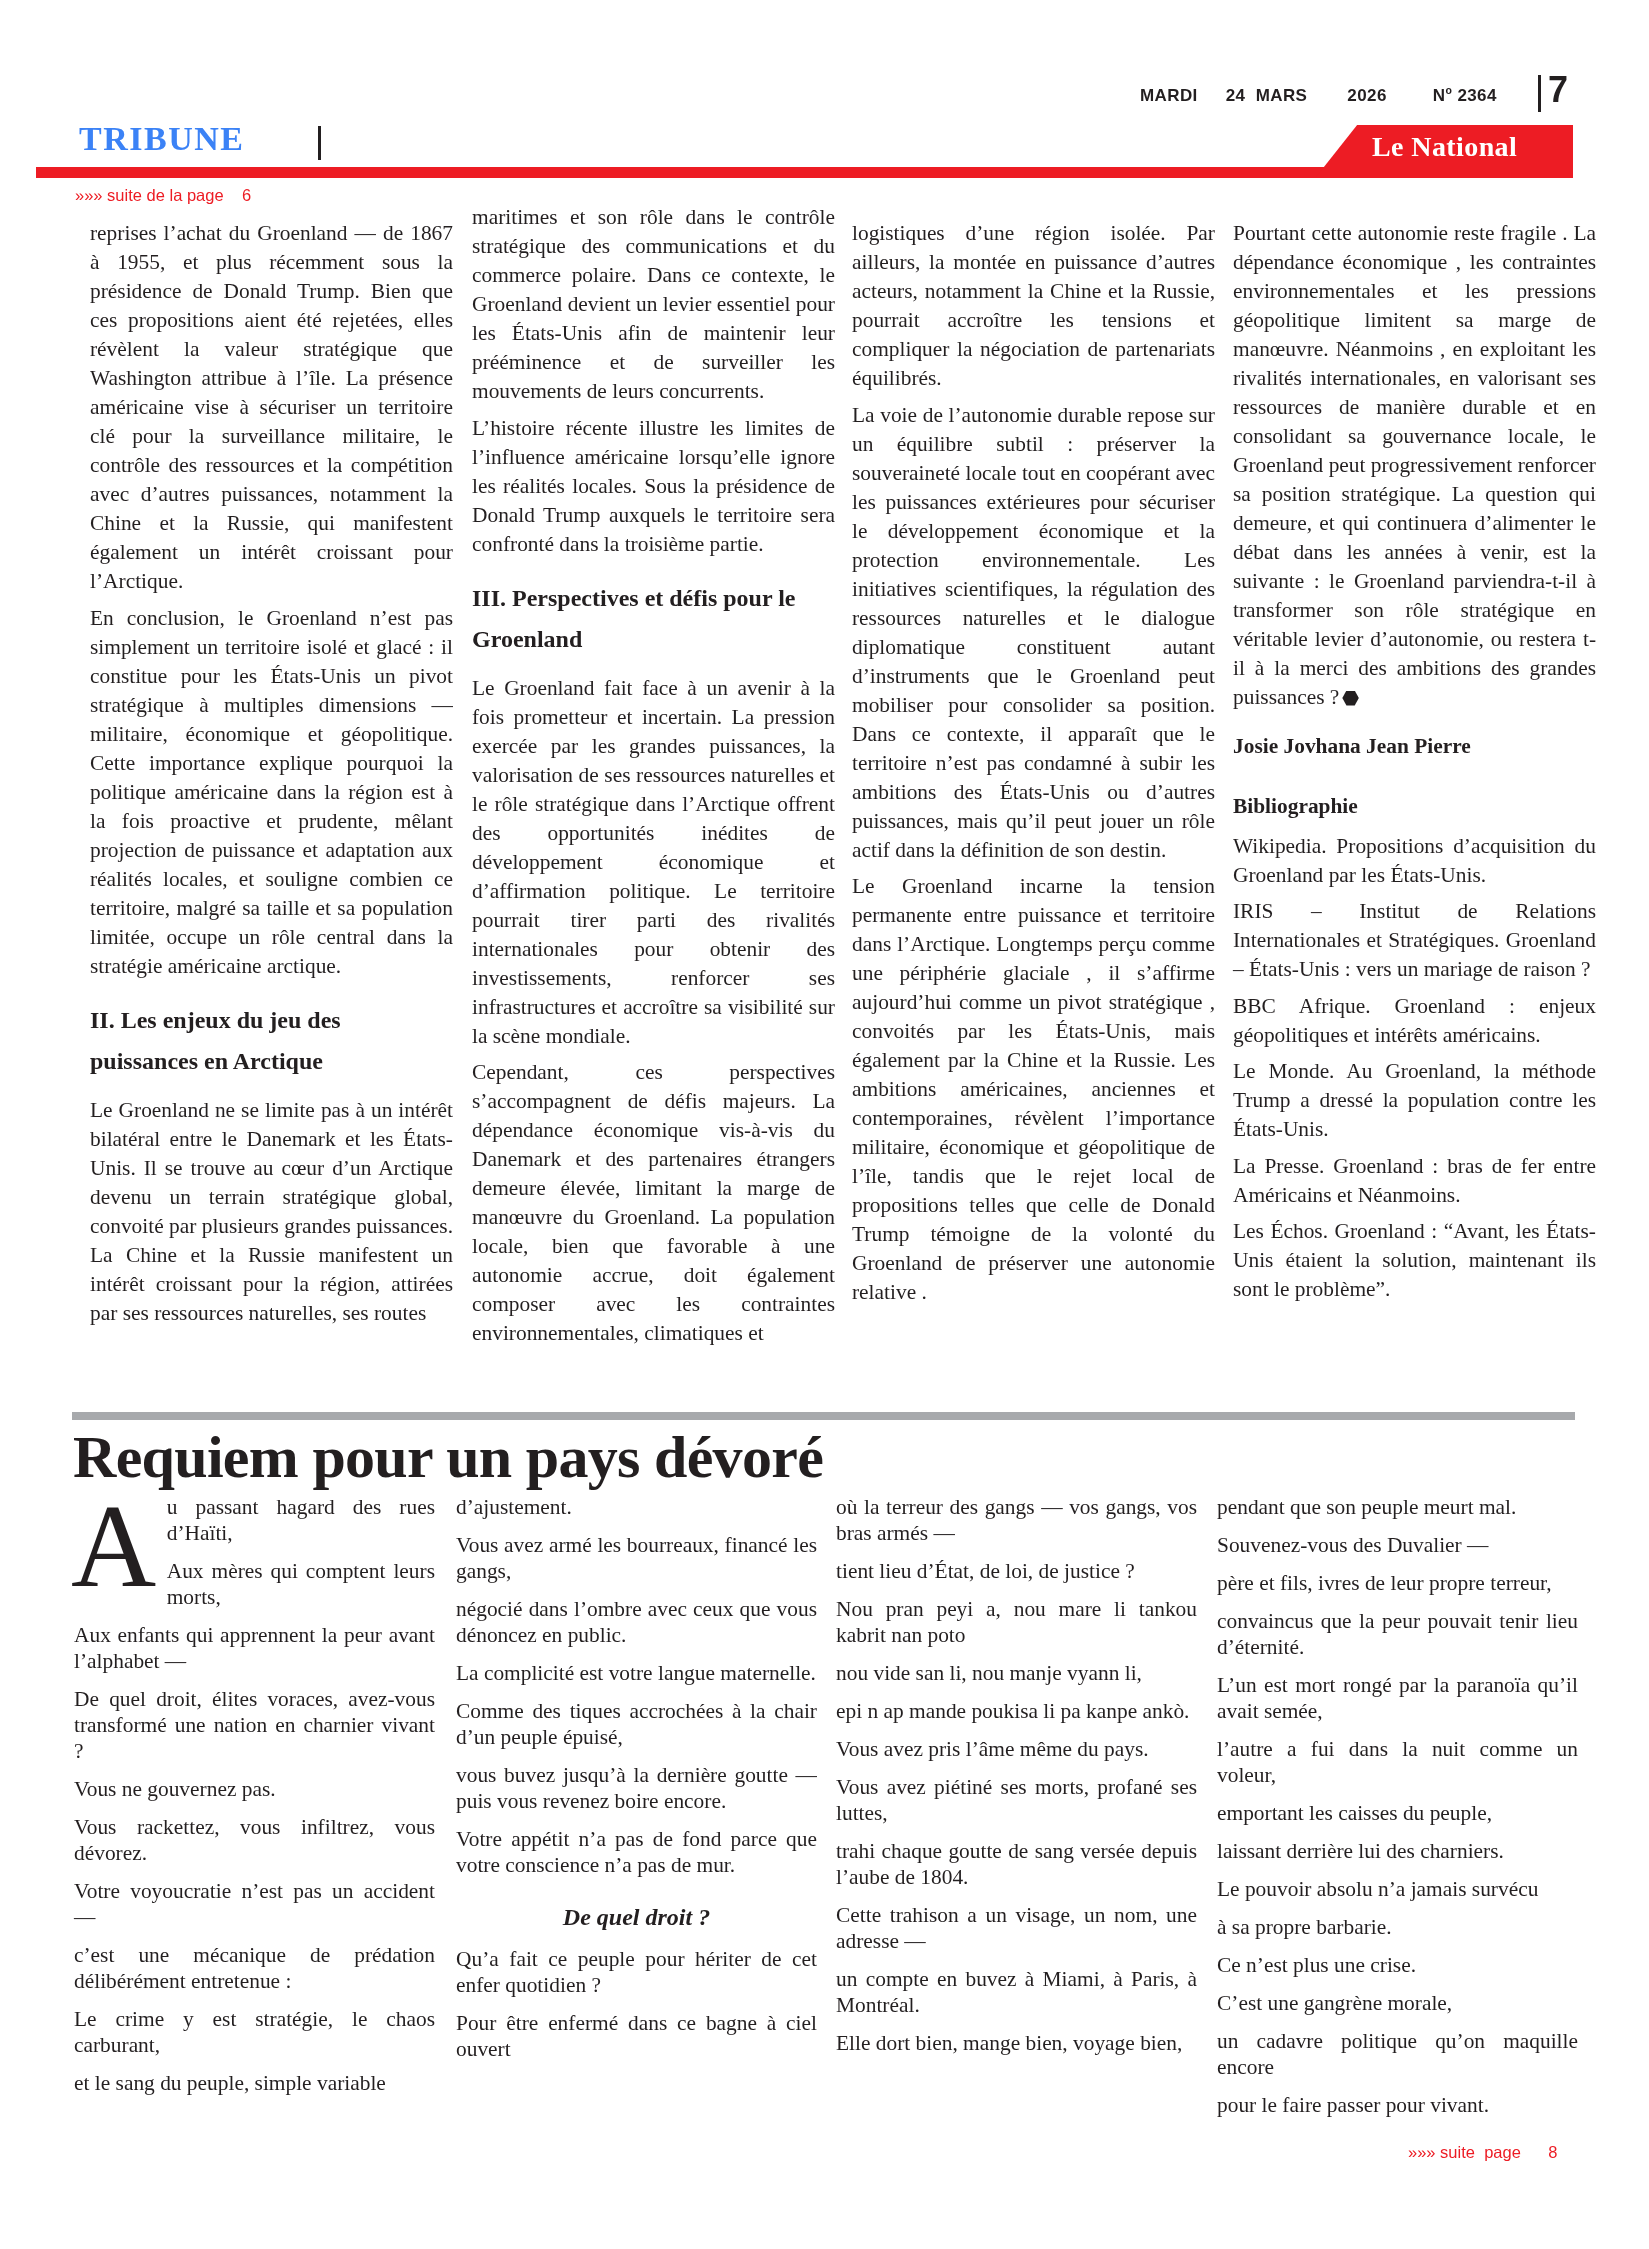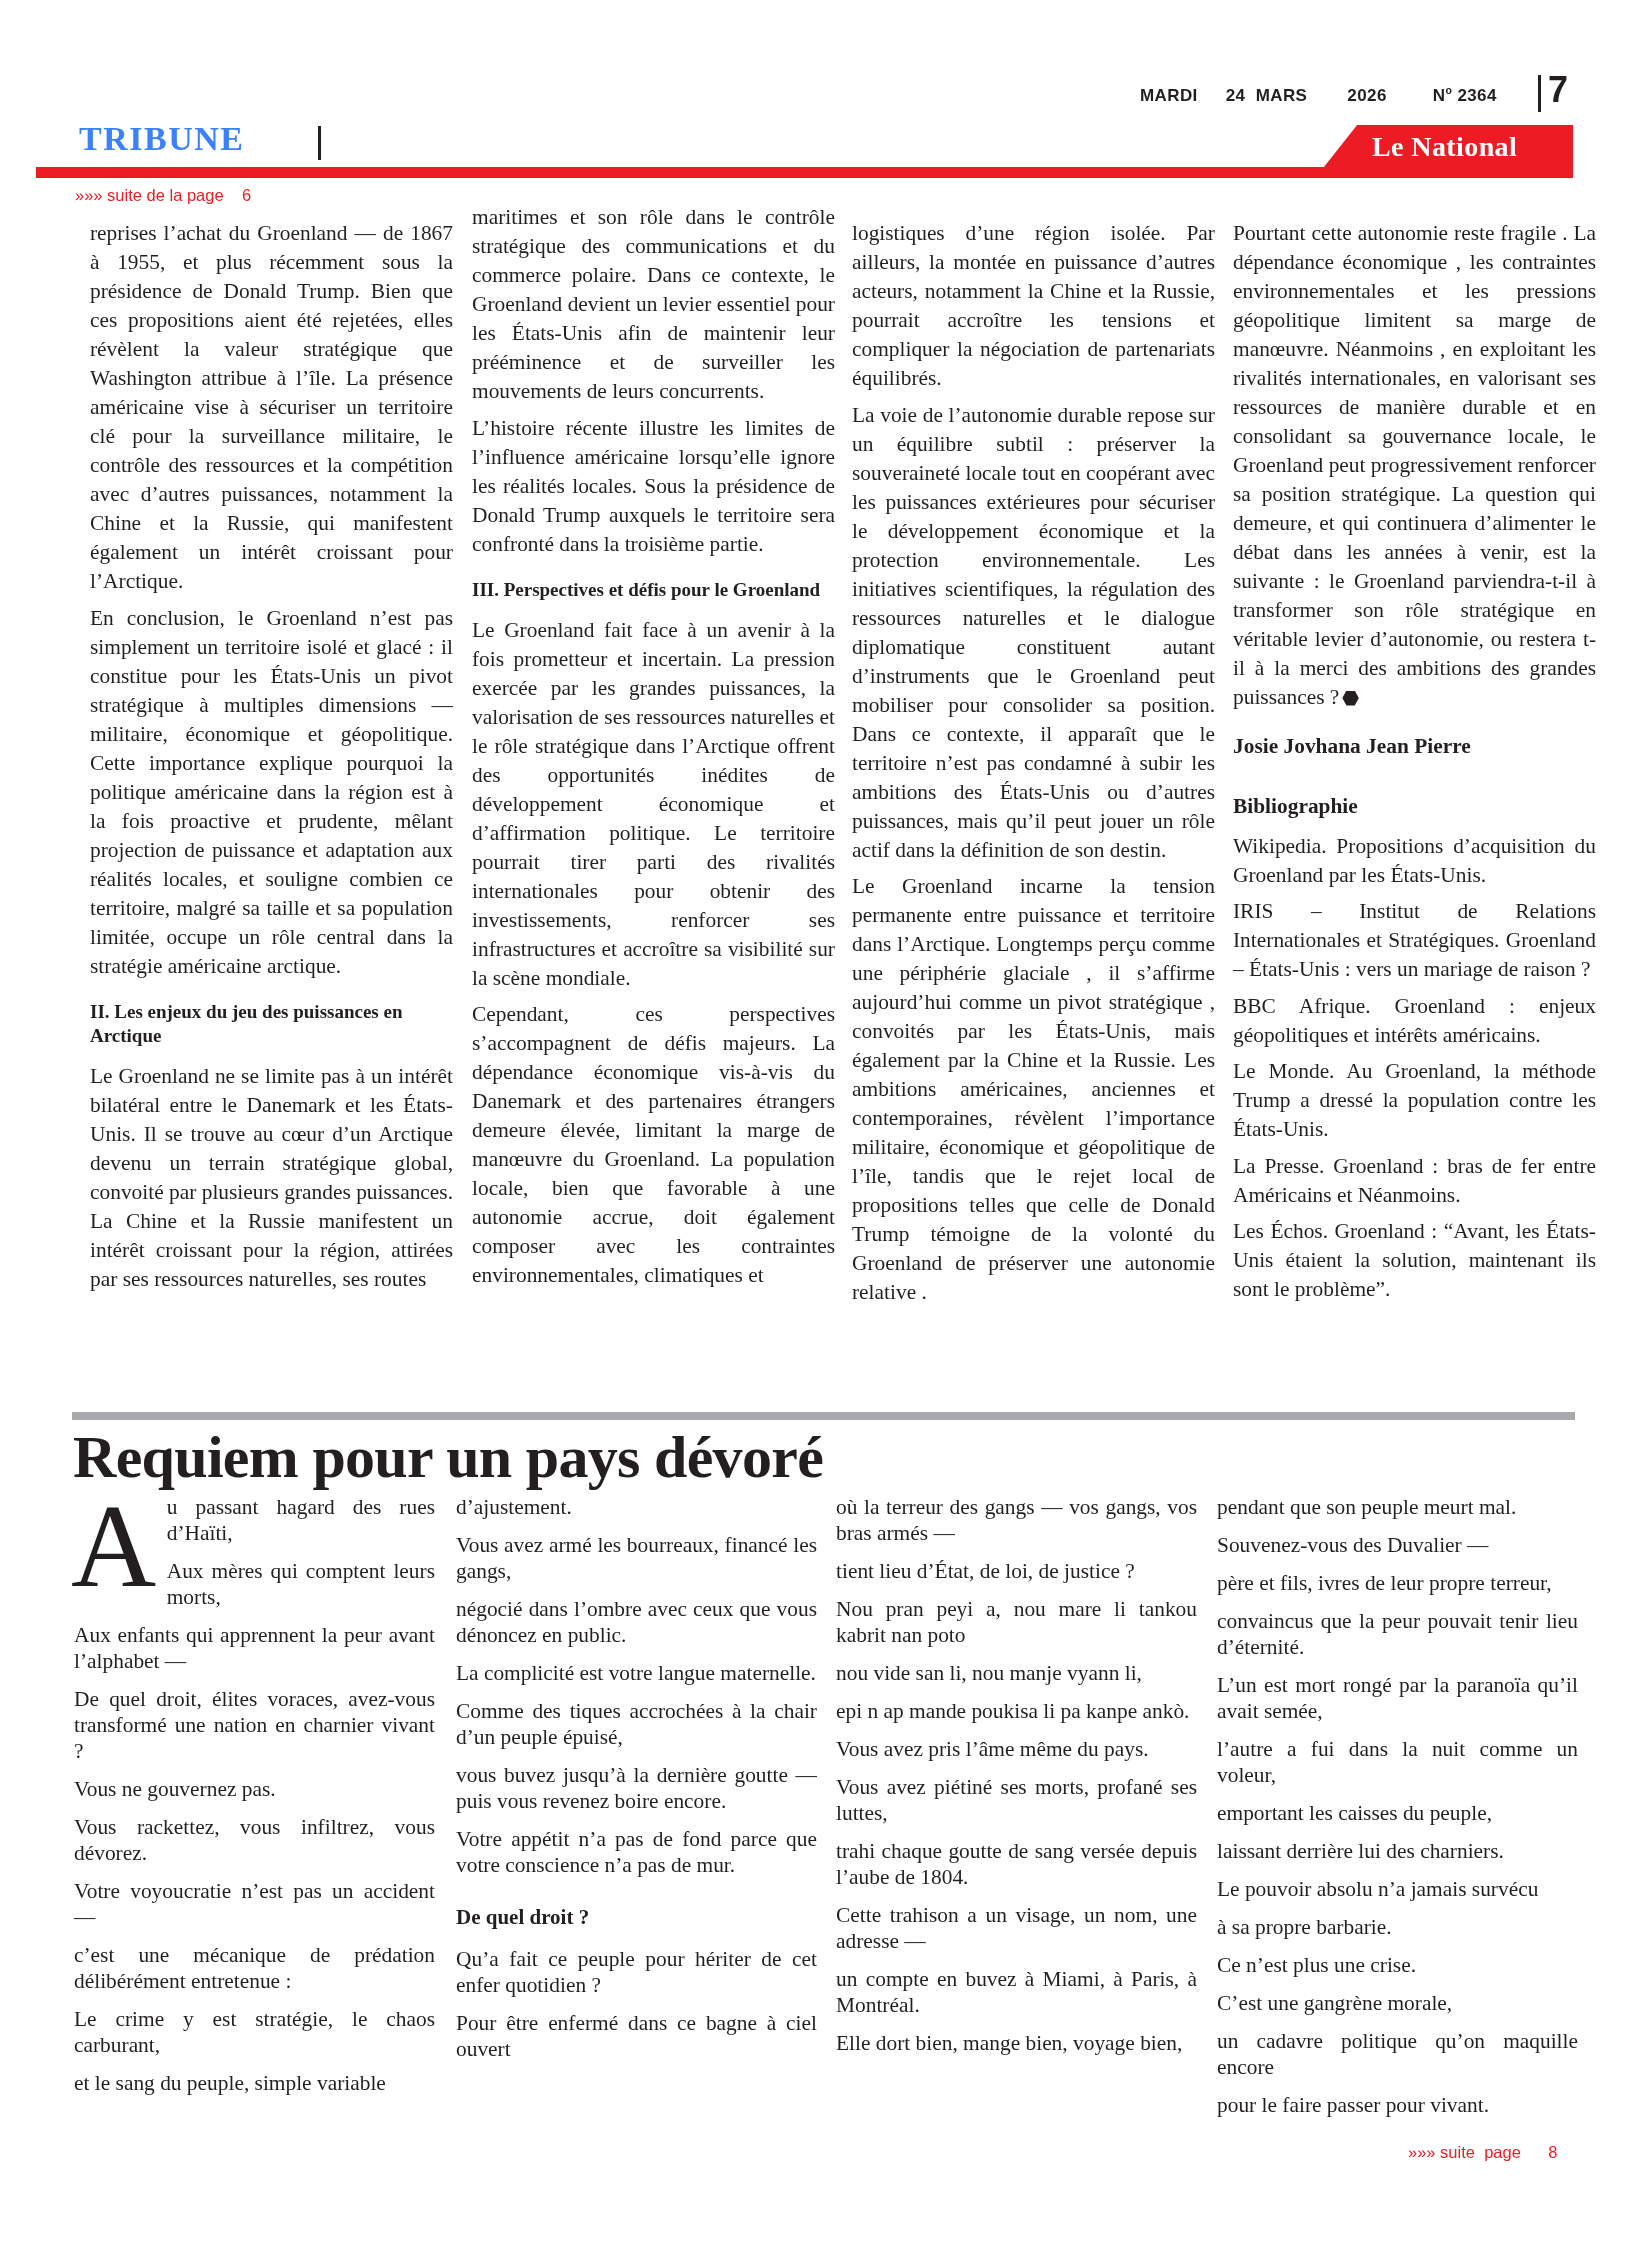--- a/index.html
+++ b/index.html
@@ -18,36 +18,36 @@
   .section-label { position:absolute; left:79px; top:120px; font-family:"Liberation Serif", serif; font-weight:bold; font-size:34px; letter-spacing:1.5px; color:#3b82f6; }
   .section-sep { position:absolute; left:318px; top:126px; width:3px; height:34px; background:#231f20; }
   .redbar { position:absolute; left:36px; top:167px; width:1537px; height:10.5px; background:#ed1c24; }
   .brand-tab { position:absolute; left:1316px; top:125px; width:257px; height:52px; background:#ed1c24; clip-path:polygon(16% 0, 100% 0, 100% 100%, 0 100%); }
   .brand-name { position:absolute; left:1372px; top:131px; font-family:"Liberation Serif", serif; font-weight:bold; font-size:28px; color:#ffffff; letter-spacing:0.4px;text-align:right; }
   .cont-from { position:absolute; left:75px; top:186px; font-family:"Liberation Sans", sans-serif; font-size:16.5px; color:#ed1c24; white-space:pre; }
 
   
   .col { position:absolute; width:363px; font-size:21.4px; line-height:29px; text-align:justify;margin-left:16px; }
   .col p { margin:0 0 7.5px 0; }
-  .col h3 { font-size:19px; line-height:24px; margin:0 0 7.5px 0; font-weight:bold; text-align:left; }
+  .col h3 { font-size:24px; line-height:41px; margin:0 0 7.5px 0; font-weight:bold; text-align:left; }
   .c1 { left:74px; top:219px; }
   .c2 { left:456px; top:203px; }
   .c3 { left:836px; top:219px; }
   .c4 { left:1217px; top:219px; }
   .endmark { display:inline-block; width:16.5px; height:15px; background:#231f20; clip-path:polygon(25% 0,75% 0,100% 50%,75% 100%,25% 100%,0 50%); vertical-align:-1.5px; margin-left:3px; }
   .author { font-weight:bold; margin-top:19.5px !important; }
   .biblio-title { font-weight:bold; margin-top:31.5px !important; margin-bottom:10.5px !important; }
 
   .graybar { position:absolute; left:72px; top:1412px; width:1503px; height:8.2px; background:#a7a9ac; }
 
   
   .headline { position:absolute; left:73px; top:1423px; font-family:"Liberation Serif", serif; font-weight:bold; font-size:60px; letter-spacing:-0.7px; color:#231f20; }
   .pc { position:absolute; width:361px; font-size:21.4px; line-height:26px; text-align:justify; }
   .pc p { margin:0 0 12px 0; }
-  .pc h3 { font-size:21px; margin:25.5px 0 16.5px 0; font-weight:bold; text-align:left; }
+  .pc h3 { font-size:24px; margin:25.5px 0 16.5px 0; font-weight:bold; text-align:center;font-style:italic; }
   .pc1 { left:74px; top:1494px; }
   .pc2 { left:456px; top:1494px; }
   .pc3 { left:836px; top:1494px; }
   .pc4 { left:1217px; top:1494px; }
   .dropcap { float:left; font-size:118px; line-height:96px; margin:4.5px 10.5px 0 -3px; font-weight:normal; }
   .cont-to { position:absolute; left:1408px; top:2143px; font-family:"Liberation Sans", sans-serif; font-size:16.5px; color:#ed1c24; white-space:pre; }
 </style>
 </head>
 <body>
 

